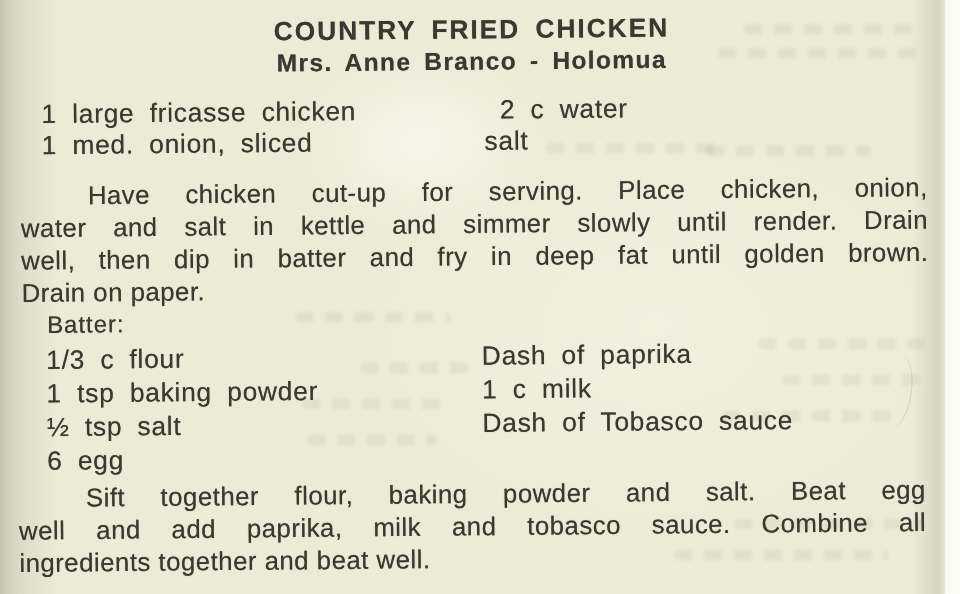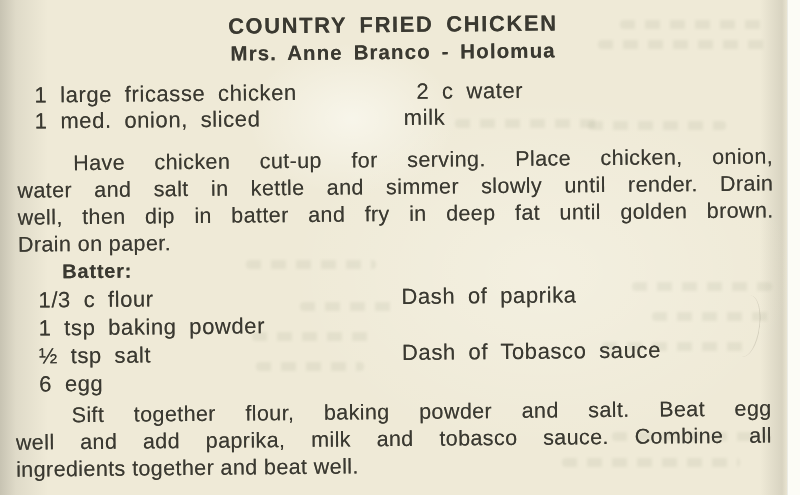--- a/index.html
+++ b/index.html
@@ -44,21 +44,21 @@
     height:27px;line-height:27px;white-space:nowrap;
     text-align:justify;text-align-last:justify;
     box-sizing:border-box;width:100%;
   }
   .para .jline.first{padding-left:56px;}
   .para .jline.last{text-align-last:left;}
   .para1{top:147px;left:18px;width:756px;}
   .para2{top:399px;left:14px;width:756px;}
   .batter-heading{
     position:absolute;top:257px;left:39px;
-    font-weight:bold;font-size:20px;letter-spacing:0.8px;margin-left:23px;
+    font-weight:normal;font-size:20px;letter-spacing:0.8px;
   }
   .batter-list{position:absolute;top:284px;left:38px;width:720px;}
   .batter-list .row{height:28px;}
   .batter-list .col-right{position:absolute;left:363px;top:0;}
   
   .ghost{
     position:absolute;height:9px;border-radius:4px;
     background:repeating-linear-gradient(90deg, #6f785c 0 15px, rgba(0,0,0,0) 15px 25px);
     opacity:0.09;filter:blur(1.4px);
   }
@@ -96,40 +96,41 @@
       <div class="byline">Mrs. Anne Branco - Holomua</div>
     </div>
 
     <div class="ingredients">
       <div class="row">
         <span class="col-left">1 large fricasse chicken</span>
         <span class="col-right indent">2 c water</span>
       </div>
       <div class="row">
         <span class="col-left">1 med. onion, sliced</span>
-        <span class="col-right">milk</span>
+        <span class="col-right">salt</span>
       </div>
     </div>
 
     <div class="para para1">
       <div class="jline first">Have chicken cut-up for serving. Place chicken, onion,</div>
       <div class="jline">water and salt in kettle and simmer slowly until render. Drain</div>
       <div class="jline">well, then dip in batter and fry in deep fat until golden brown.</div>
       <div class="jline last">Drain on paper.</div>
     </div>
 
     <div class="batter-heading">Batter:</div>
 
     <div class="batter-list">
       <div class="row">
         <span class="col-left">1/3 c flour</span>
         <span class="col-right">Dash of paprika</span>
       </div>
       <div class="row">
         <span class="col-left">1 tsp baking powder</span>
+        <span class="col-right">1 c milk</span>
       </div>
       <div class="row">
         <span class="col-left">½ tsp salt</span>
         <span class="col-right">Dash of Tobasco sauce</span>
       </div>
       <div class="row">
         <span class="col-left">6 egg</span>
         <span class="col-right"></span>
       </div>
     </div>

